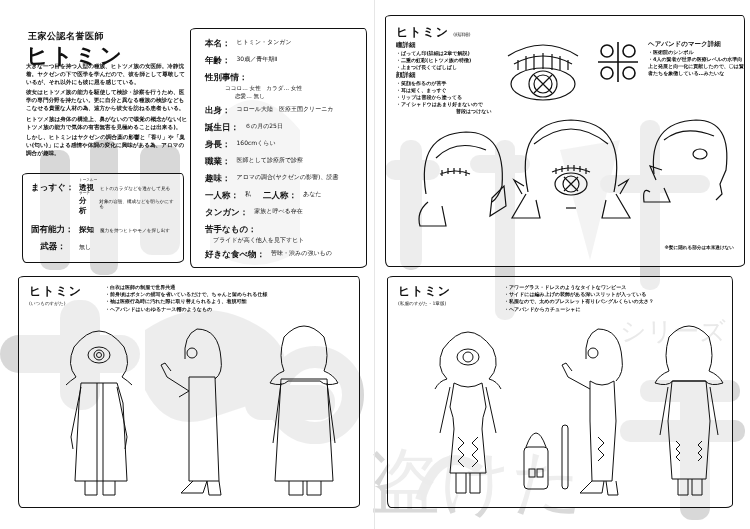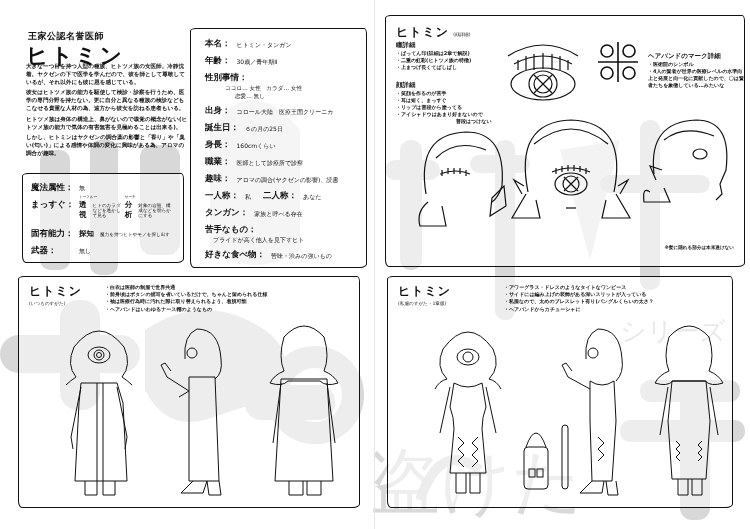--- a/index.html
+++ b/index.html
@@ -18,29 +18,29 @@
 
   
   .subtitle { position: absolute; left: 28px; top: 30px; font-size: 9px; font-weight: bold; letter-spacing: 0.5px; }
   .name-big { position: absolute; left: 26px; top: 41px; font-size: 22px; font-weight: 900; letter-spacing: 2px; }
   .intro { position: absolute; left: 26px; top: 62px; width: 162px; font-size: 5.6px; line-height: 8.1px; font-weight: bold; }
   .intro p { margin-bottom: 2px; }
 
   .abilities { left: 22px; top: 173px; width: 162px; height: 90px; padding: 8px 8px; }
   .ab-row { display: flex; align-items: baseline; margin-bottom: 5px; }
   .ab-label { font-size: 8.5px; font-weight: 900; width: 48px; flex-shrink: 0; }
-  .ab-sub { display: flex; }
+  .ab-sub { display: flex; flex-direction: column; }
   .ab-line { display: flex; align-items: baseline; margin-bottom: 3px; }
   .ab-val { font-size: 7.5px; font-weight: 900; margin-right: 6px; position: relative; }
   .ab-ruby { position: absolute; top: -5px; left: 0; font-size: 3.6px; font-weight: normal; white-space: nowrap; }
   .ab-desc { font-size: 4.6px; }
 
   
   .profile { left: 190px; top: 28px; width: 177px; height: 240px; padding: 9px 8px 6px 14px; }
-  .pf-row { display: flex; align-items: flex-end; margin-bottom: 5px; white-space: nowrap; }
+  .pf-row { display: flex; align-items: flex-start; margin-bottom: 5px; white-space: nowrap; }
   .pf-label { font-size: 8.5px; font-weight: 900; margin-right: 6px; }
   .pf-val { font-size: 6px; }
   .pf-block { margin-bottom: 5px; }
   .pf-sub { font-size: 5.6px; padding-left: 20px; line-height: 8px; }
   .pf-sub2 { font-size: 6px; padding-left: 8px; line-height: 8px; }
 
   
   .outfit { top: 276px; height: 232px; padding: 6px 10px; }
   .outfit-left { left: 18px; width: 342px; }
   .outfit-right { left: 12px; width: 346px; }
@@ -103,44 +103,40 @@
   <div class="name-big">ヒトミン</div>
 
   <div class="intro">
     <p>大きな一つ目を持つ人型の種族、ヒトツメ族の女医師。冷静沈着。ヤクゼンの下で医学を学んだので、彼を師として尊敬しているが、それ以外にも彼に恩を感じている。</p>
     <p>彼女はヒトツメ族の能力を駆使して検診・診察を行うため、医学の専門分野を持たない。更に自分と異なる種族の検診などもこなせる貴重な人材の為、遠方から彼女を訪ねる患者もいる。</p>
     <p>ヒトツメ族は身体の構造上、鼻がないので嗅覚の概念がない(ヒトツメ族の能力で気体の有害無害を見極めることは出来る)。</p>
     <p>しかし、ヒトミンはヤクゼンの調合薬の影響と「香り」や「臭い(匂い)」による感情や体調の変化に興味がある為、アロマの調合が趣味。</p>
   </div>
 
   <div class="panel wavy abilities">
-    <div class="ab-row">
-      <span class="ab-label">魔法属性：</span>
-      <span class="ab-desc" style="font-size:6px">無</span>
-    </div>
     <div class="ab-row">
       <span class="ab-label">まっすぐ：</span>
       <div class="ab-sub">
         <div class="ab-line">
           <span class="ab-val"><span class="ab-ruby">トースルー</span><span>透視</span></span>
           <span class="ab-desc">ヒトのカラダなどを透かして見る</span>
         </div>
         <div class="ab-line">
           <span class="ab-val"><span class="ab-ruby">サーチ</span><span>分析</span></span>
           <span class="ab-desc">対象の容態、構成などを明らかにする</span>
         </div>
       </div>
     </div>
     <div class="ab-row">
       <span class="ab-label">固有能力：</span>
       <span class="ab-val">探知</span>
       <span class="ab-desc">魔力を持つヒトやモノを探し出す</span>
     </div>
     <div class="ab-row">
-      <span class="ab-label" style="text-align:left;padding-right:4px">武器：</span>
+      <span class="ab-label" style="text-align:center;padding-right:4px">武器：</span>
       <span class="ab-desc" style="font-size:6px">無し</span>
     </div>
   </div>
 
   <div class="panel wavy profile">
     <div class="pf-row">
       <span class="pf-label">本名：</span>
       <span class="pf-val">ヒトミン・タンガン</span>
     </div>
     <div class="pf-row">
@@ -242,21 +238,21 @@
       <span class="sec-sub">(顔詳細)</span>
     </div>
 
     <div class="detail-h">瞳詳細</div>
     <div class="detail-list">
       <div>・ぱってん印(詳細は2章で解説)</div>
       <div>・二重の虹彩(ヒトツメ族の特徴)</div>
       <div>・上まつげ長くてばしばし</div>
     </div>
 
-    <div class="detail-h" style="margin-top:10px">顔詳細</div>
+    <div class="detail-h" style="">顔詳細</div>
     <div class="detail-list">
       <div>・笑顔を作るのが苦手</div>
       <div>・耳は短く、まっすぐ</div>
       <div>・リップは普段から塗ってる</div>
       <div>・アイシャドウはあまり好まないので</div>
       <div class="indent" style="padding-left:60px">普段はつけない</div>
     </div>
 
     <svg class="figure" style="left:118px;top:22px" width="78" height="68" viewBox="0 0 78 68">
       <g fill="none" stroke="#111" stroke-width="1.2">
@@ -275,21 +271,21 @@
         <line x1="22" y1="2" x2="22" y2="42"></line>
         <line x1="2" y1="22" x2="42" y2="22"></line>
         <circle cx="11" cy="11" r="6"></circle>
           <circle cx="33" cy="11" r="6"></circle>
         <circle cx="11" cy="33" r="6"></circle>
           <circle cx="33" cy="33" r="6"></circle>
       </g>
     </svg>
 
     <div class="hb-block">
-      <div class="detail-h" style="margin-top:12px">ヘアバンドのマーク詳細</div>
+      <div class="detail-h" style="margin-top:0">ヘアバンドのマーク詳細</div>
       <div class="detail-list">
         <div>・医術院のシンボル</div>
         <div>・4人の賢者が世界の医療レベルの水準向上と発展と向一化に貢献したので、〇は賢者たちを象徴している…みたいな</div>
       </div>
     </div>
 
     <svg class="figure" style="left:20px;top:108px" width="110" height="110" viewBox="0 0 110 110">
       <g fill="none" stroke="#111" stroke-width="1.2">
         <path d="M20 70 q-10 -60 40 -62 q40 0 36 54 q-4 12 -10 16"></path>
         <path d="M30 34 q20 -20 50 -8"></path>

